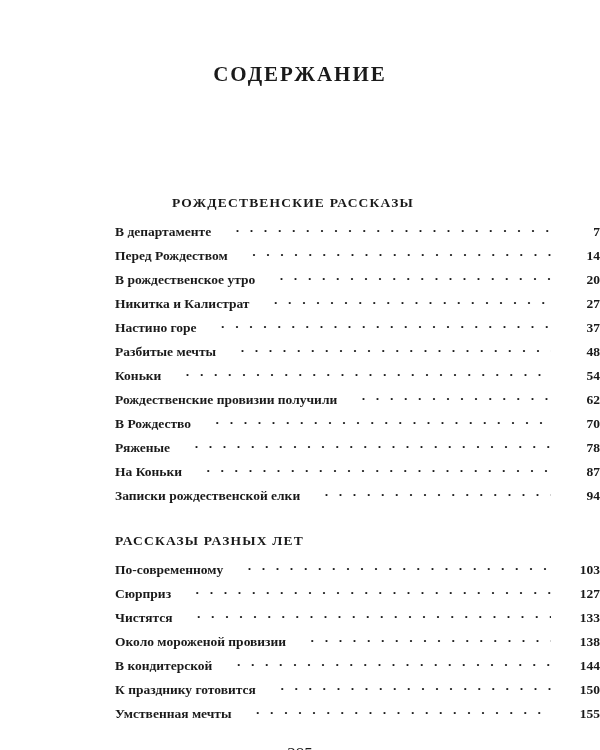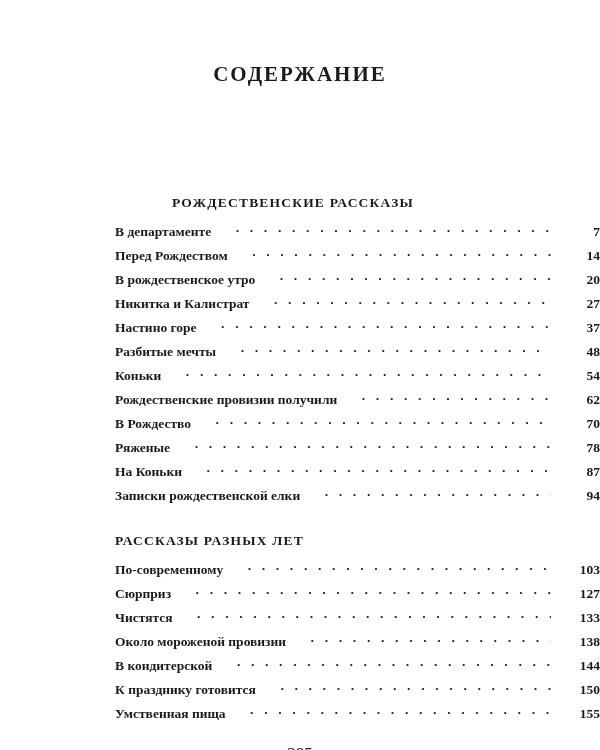--- a/index.html
+++ b/index.html
@@ -196,21 +196,21 @@
           <span class="toc-title">В кондитерской</span>
           <span class="toc-dots">· · · · · · · · · · · · · · · · · · · · · · · · · · · · · · · · · · · · · · · · · · · · · · · · · · · · · · · · · · · · · · · · · ·</span>
           <span class="toc-page">144</span>
         </li>
         <li class="toc-row">
           <span class="toc-title">К празднику готовится</span>
           <span class="toc-dots">· · · · · · · · · · · · · · · · · · · · · · · · · · · · · · · · · · · · · · · · · · · · · · · · · · · · · · · · · · · · · · · · · ·</span>
           <span class="toc-page">150</span>
         </li>
         <li class="toc-row">
-          <span class="toc-title">Умственная пища</span>
+          <span class="toc-title">Умственная мечты</span>
           <span class="toc-dots">· · · · · · · · · · · · · · · · · · · · · · · · · · · · · · · · · · · · · · · · · · · · · · · · · · · · · · · · · · · · · · · · · ·</span>
           <span class="toc-page">155</span>
         </li>
       </ul>
     </div>
 
   </div>
 
   <div class="folio">285</div>
 </div>

